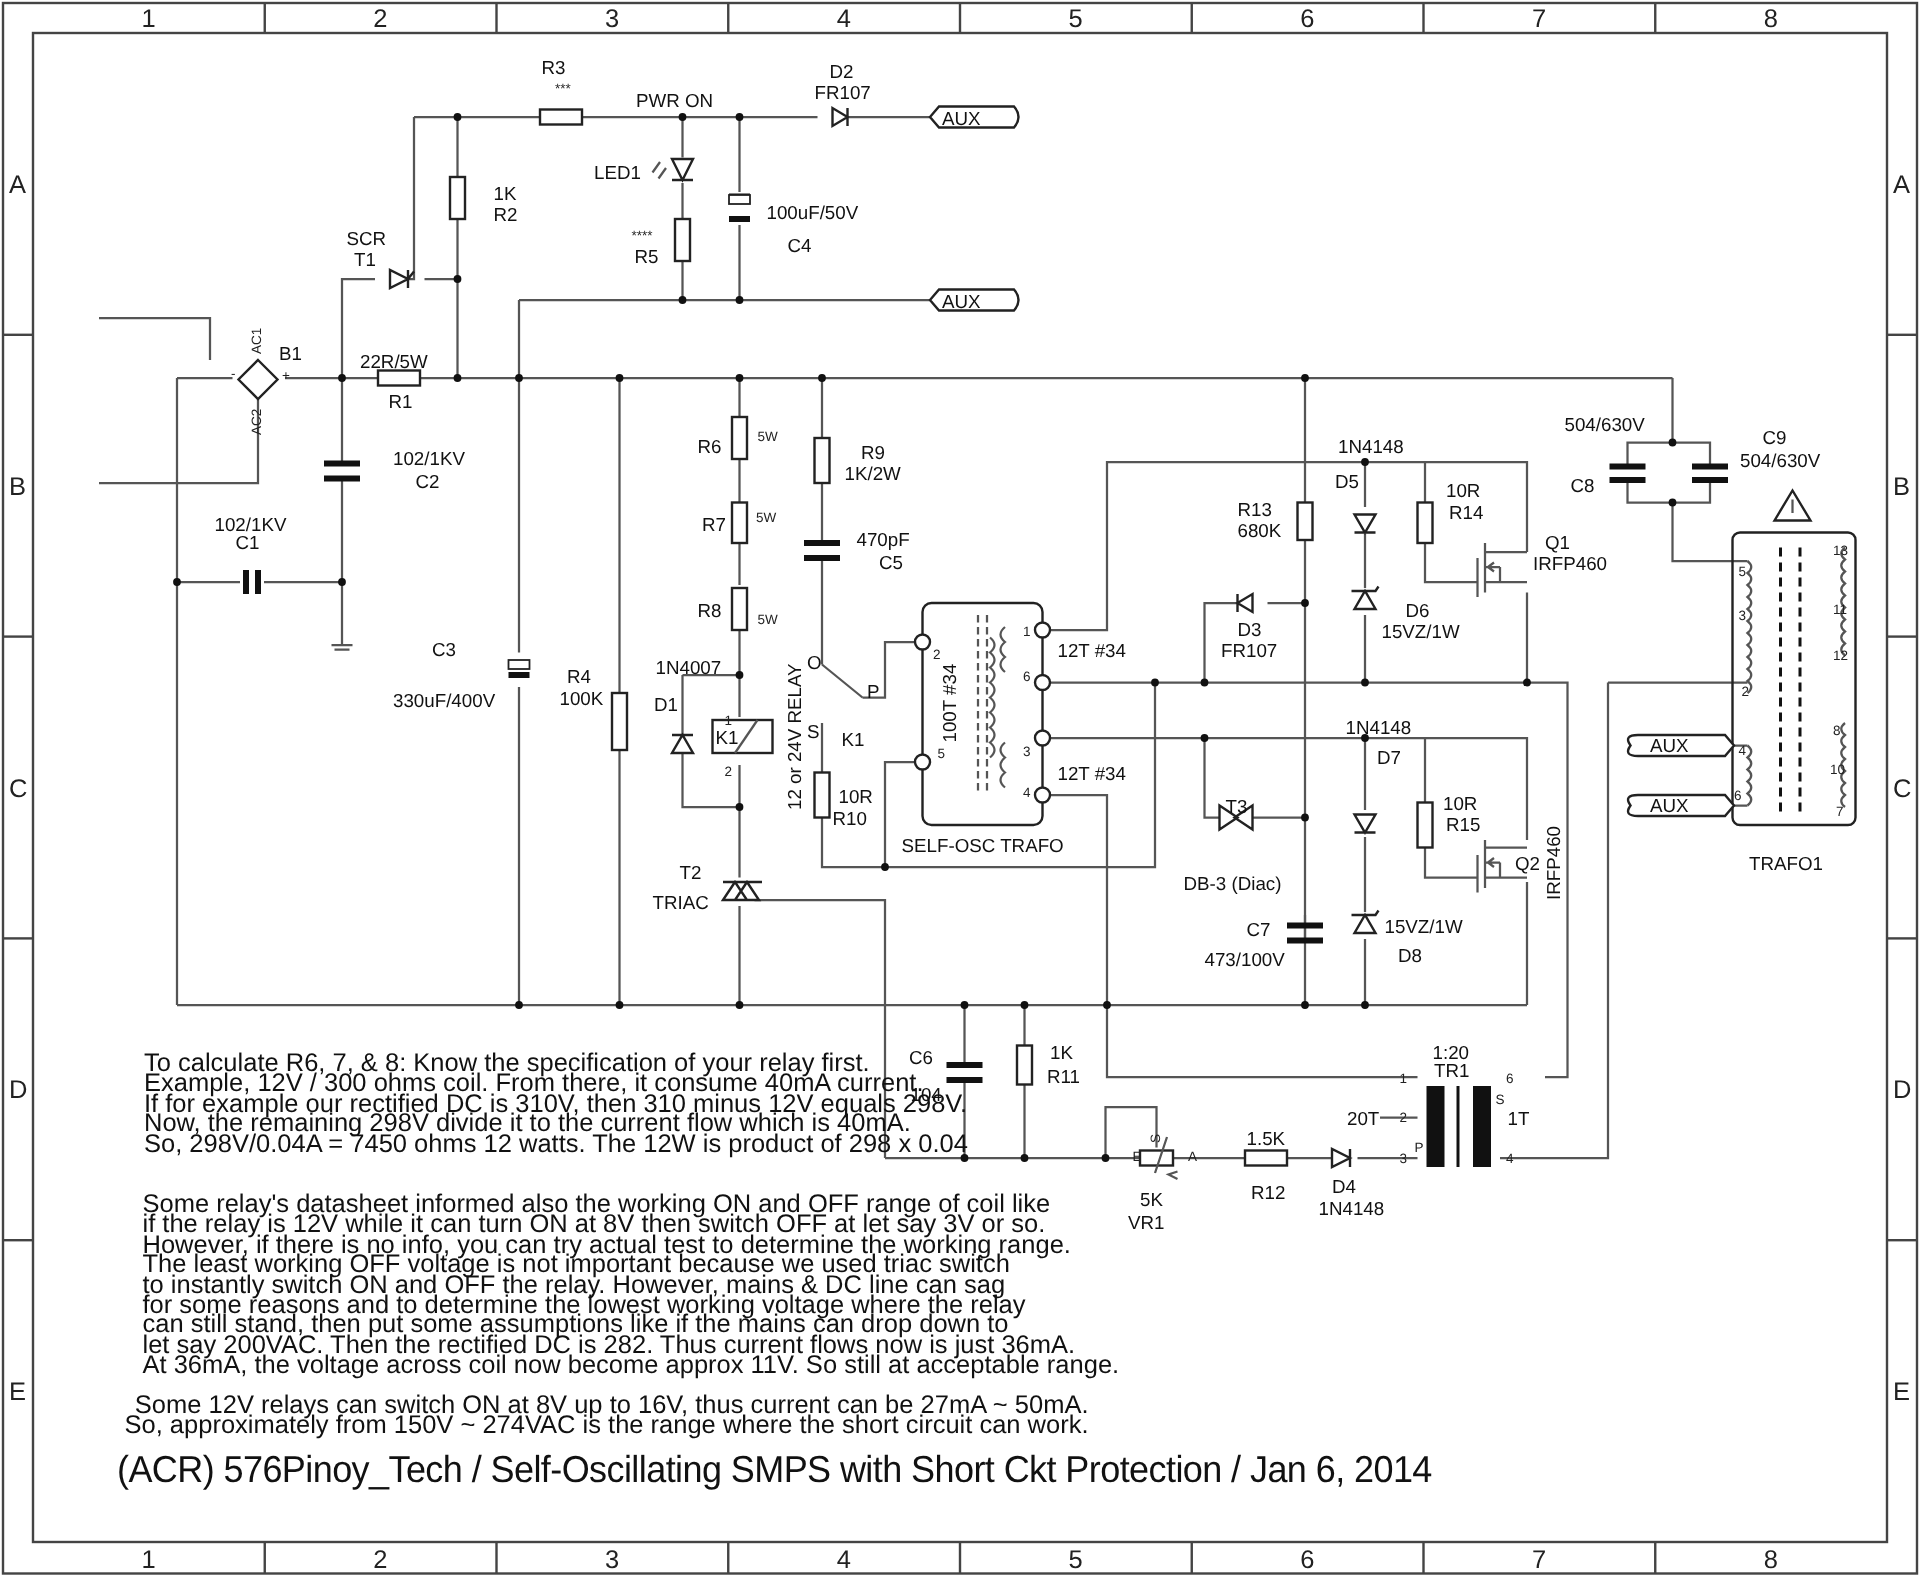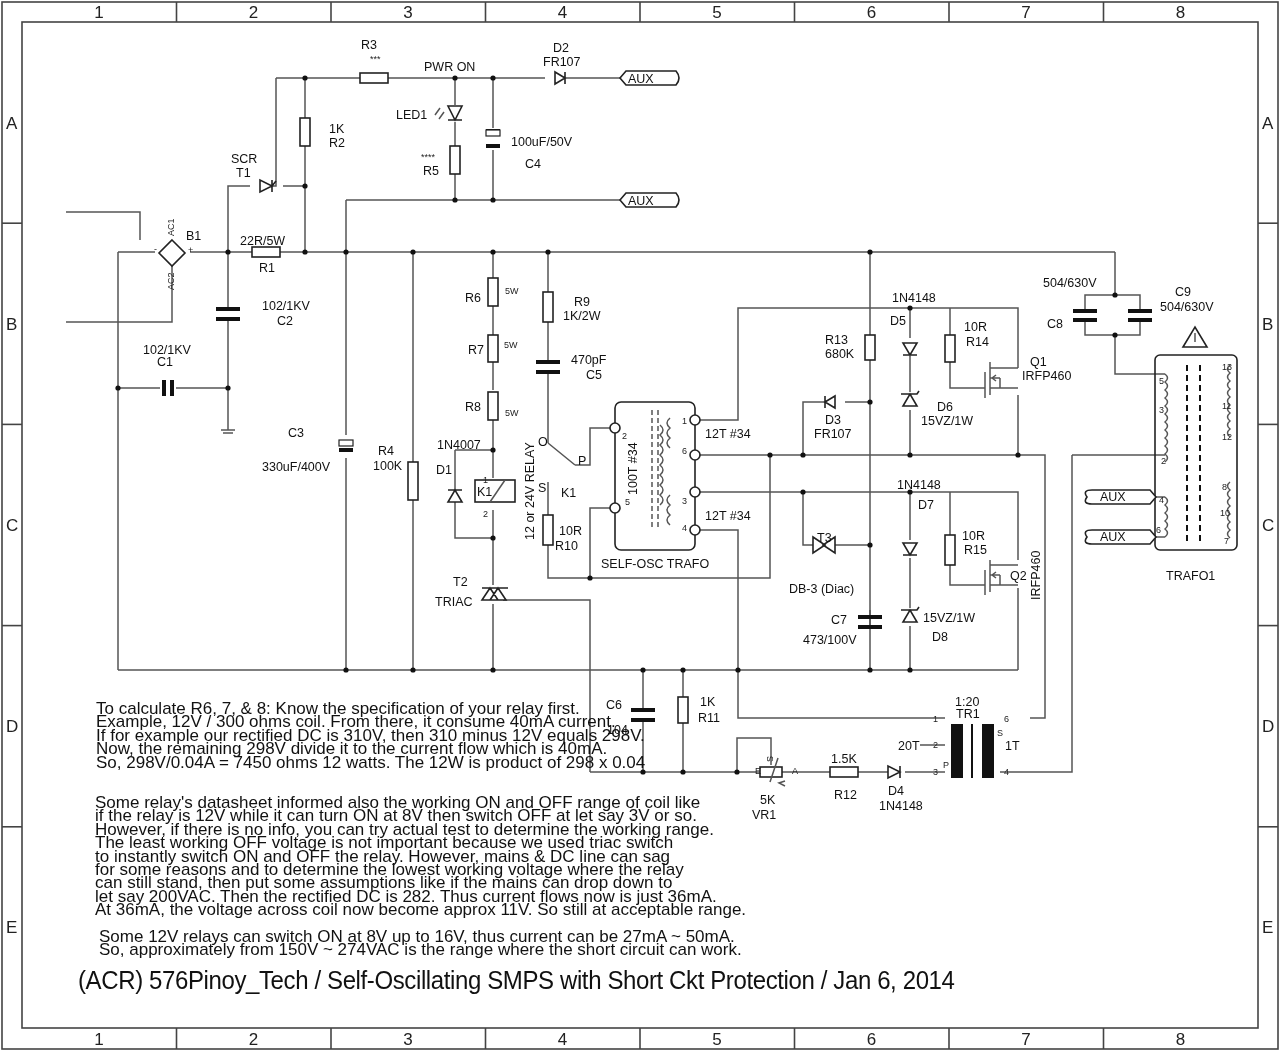--- a/index.html
+++ b/index.html
@@ -405,15 +405,15 @@
 So, 298V/0.04A = 7450 ohms 12 watts. The 12W is product of 298 x 0.04</div>
 <div class="note" style="left:95px;top:796px;">Some relay's datasheet informed also the working ON and OFF range of coil like
 if the relay is 12V while it can turn ON at 8V then switch OFF at let say 3V or so.
 However, if there is no info, you can try actual test to determine the working range.
 The least working OFF voltage is not important because we used triac switch
 to instantly switch ON and OFF the relay. However, mains &amp; DC line can sag
 for some reasons and to determine the lowest working voltage where the relay
 can still stand, then put some assumptions like if the mains can drop down to
 let say 200VAC. Then the rectified DC is 282. Thus current flows now is just 36mA.
 At 36mA, the voltage across coil now become approx 11V. So still at acceptable range.</div>
-<div class="note" style="left:99px;top:930px;">Some 12V relays can switch ON at 8V up to 16V, thus current can be 27mA ~ 50mA.
+<div class="note" style="left:83px;top:930px;text-align:right;">Some 12V relays can switch ON at 8V up to 16V, thus current can be 27mA ~ 50mA.
 So, approximately from 150V ~ 274VAC is the range where the short circuit can work.</div>
 <div class="title">(ACR) 576Pinoy_Tech / Self-Oscillating SMPS with Short Ckt Protection / Jan 6, 2014</div>
 
 </body></html>

